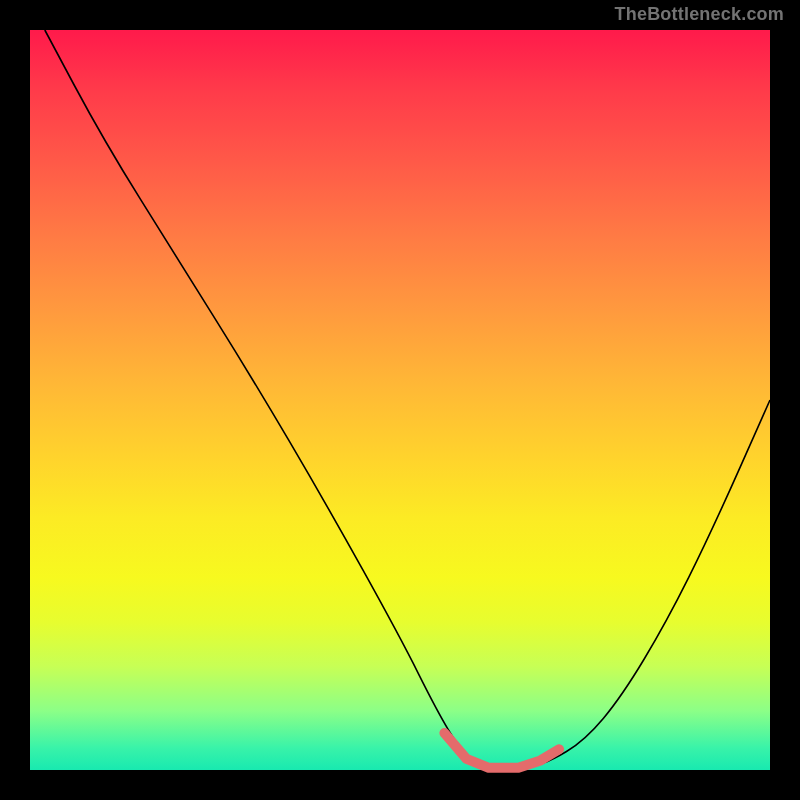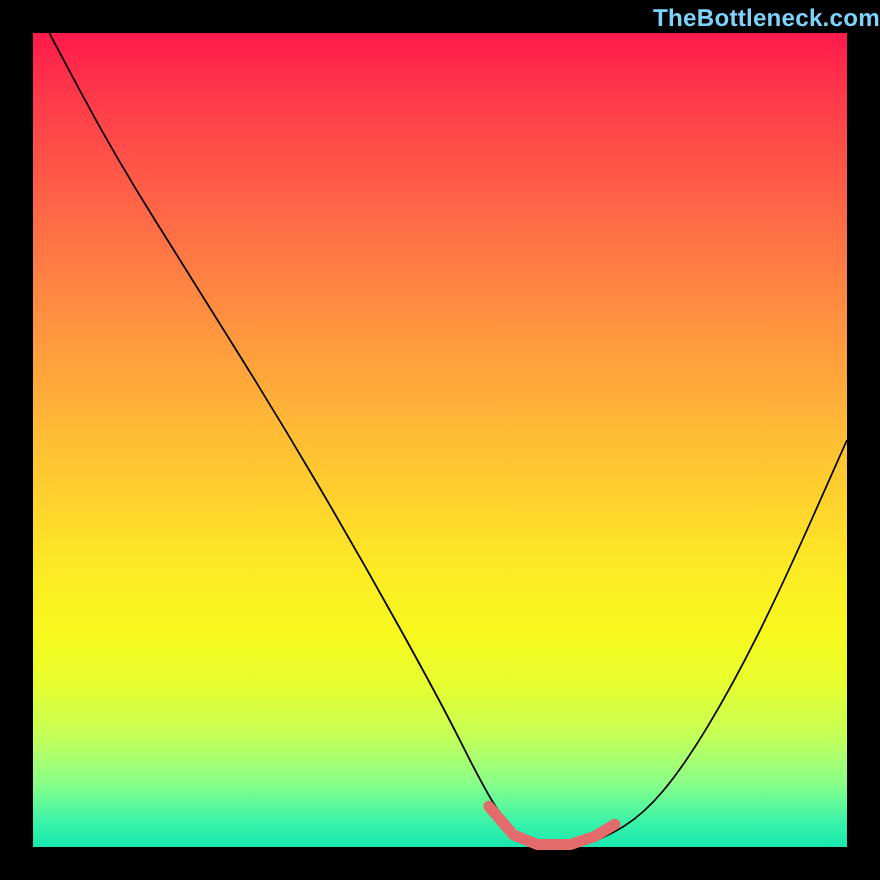--- a/index.html
+++ b/index.html
@@ -6,25 +6,25 @@
   html, body { width: 800px; height: 800px; background: #000; overflow: hidden; }
   .stage {
     position: relative;
     width: 800px;
     height: 800px;
     background: #000;
   }
   .watermark {
     position: absolute;
     top: 4px;
-    right: 0;
+    right: 16px;
     font-family: Arial, Helvetica, sans-serif;
-    font-size: 22px;
+    font-size: 18px;
     font-weight: 600;
-    color: #7dd3fc;
+    color: #737373;
     letter-spacing: 0.2px;
   }
   .plot {
     position: absolute;
     left: 30px;
     top: 30px;
     width: 740px;
     height: 740px;
   }
   .gradient-bg {

